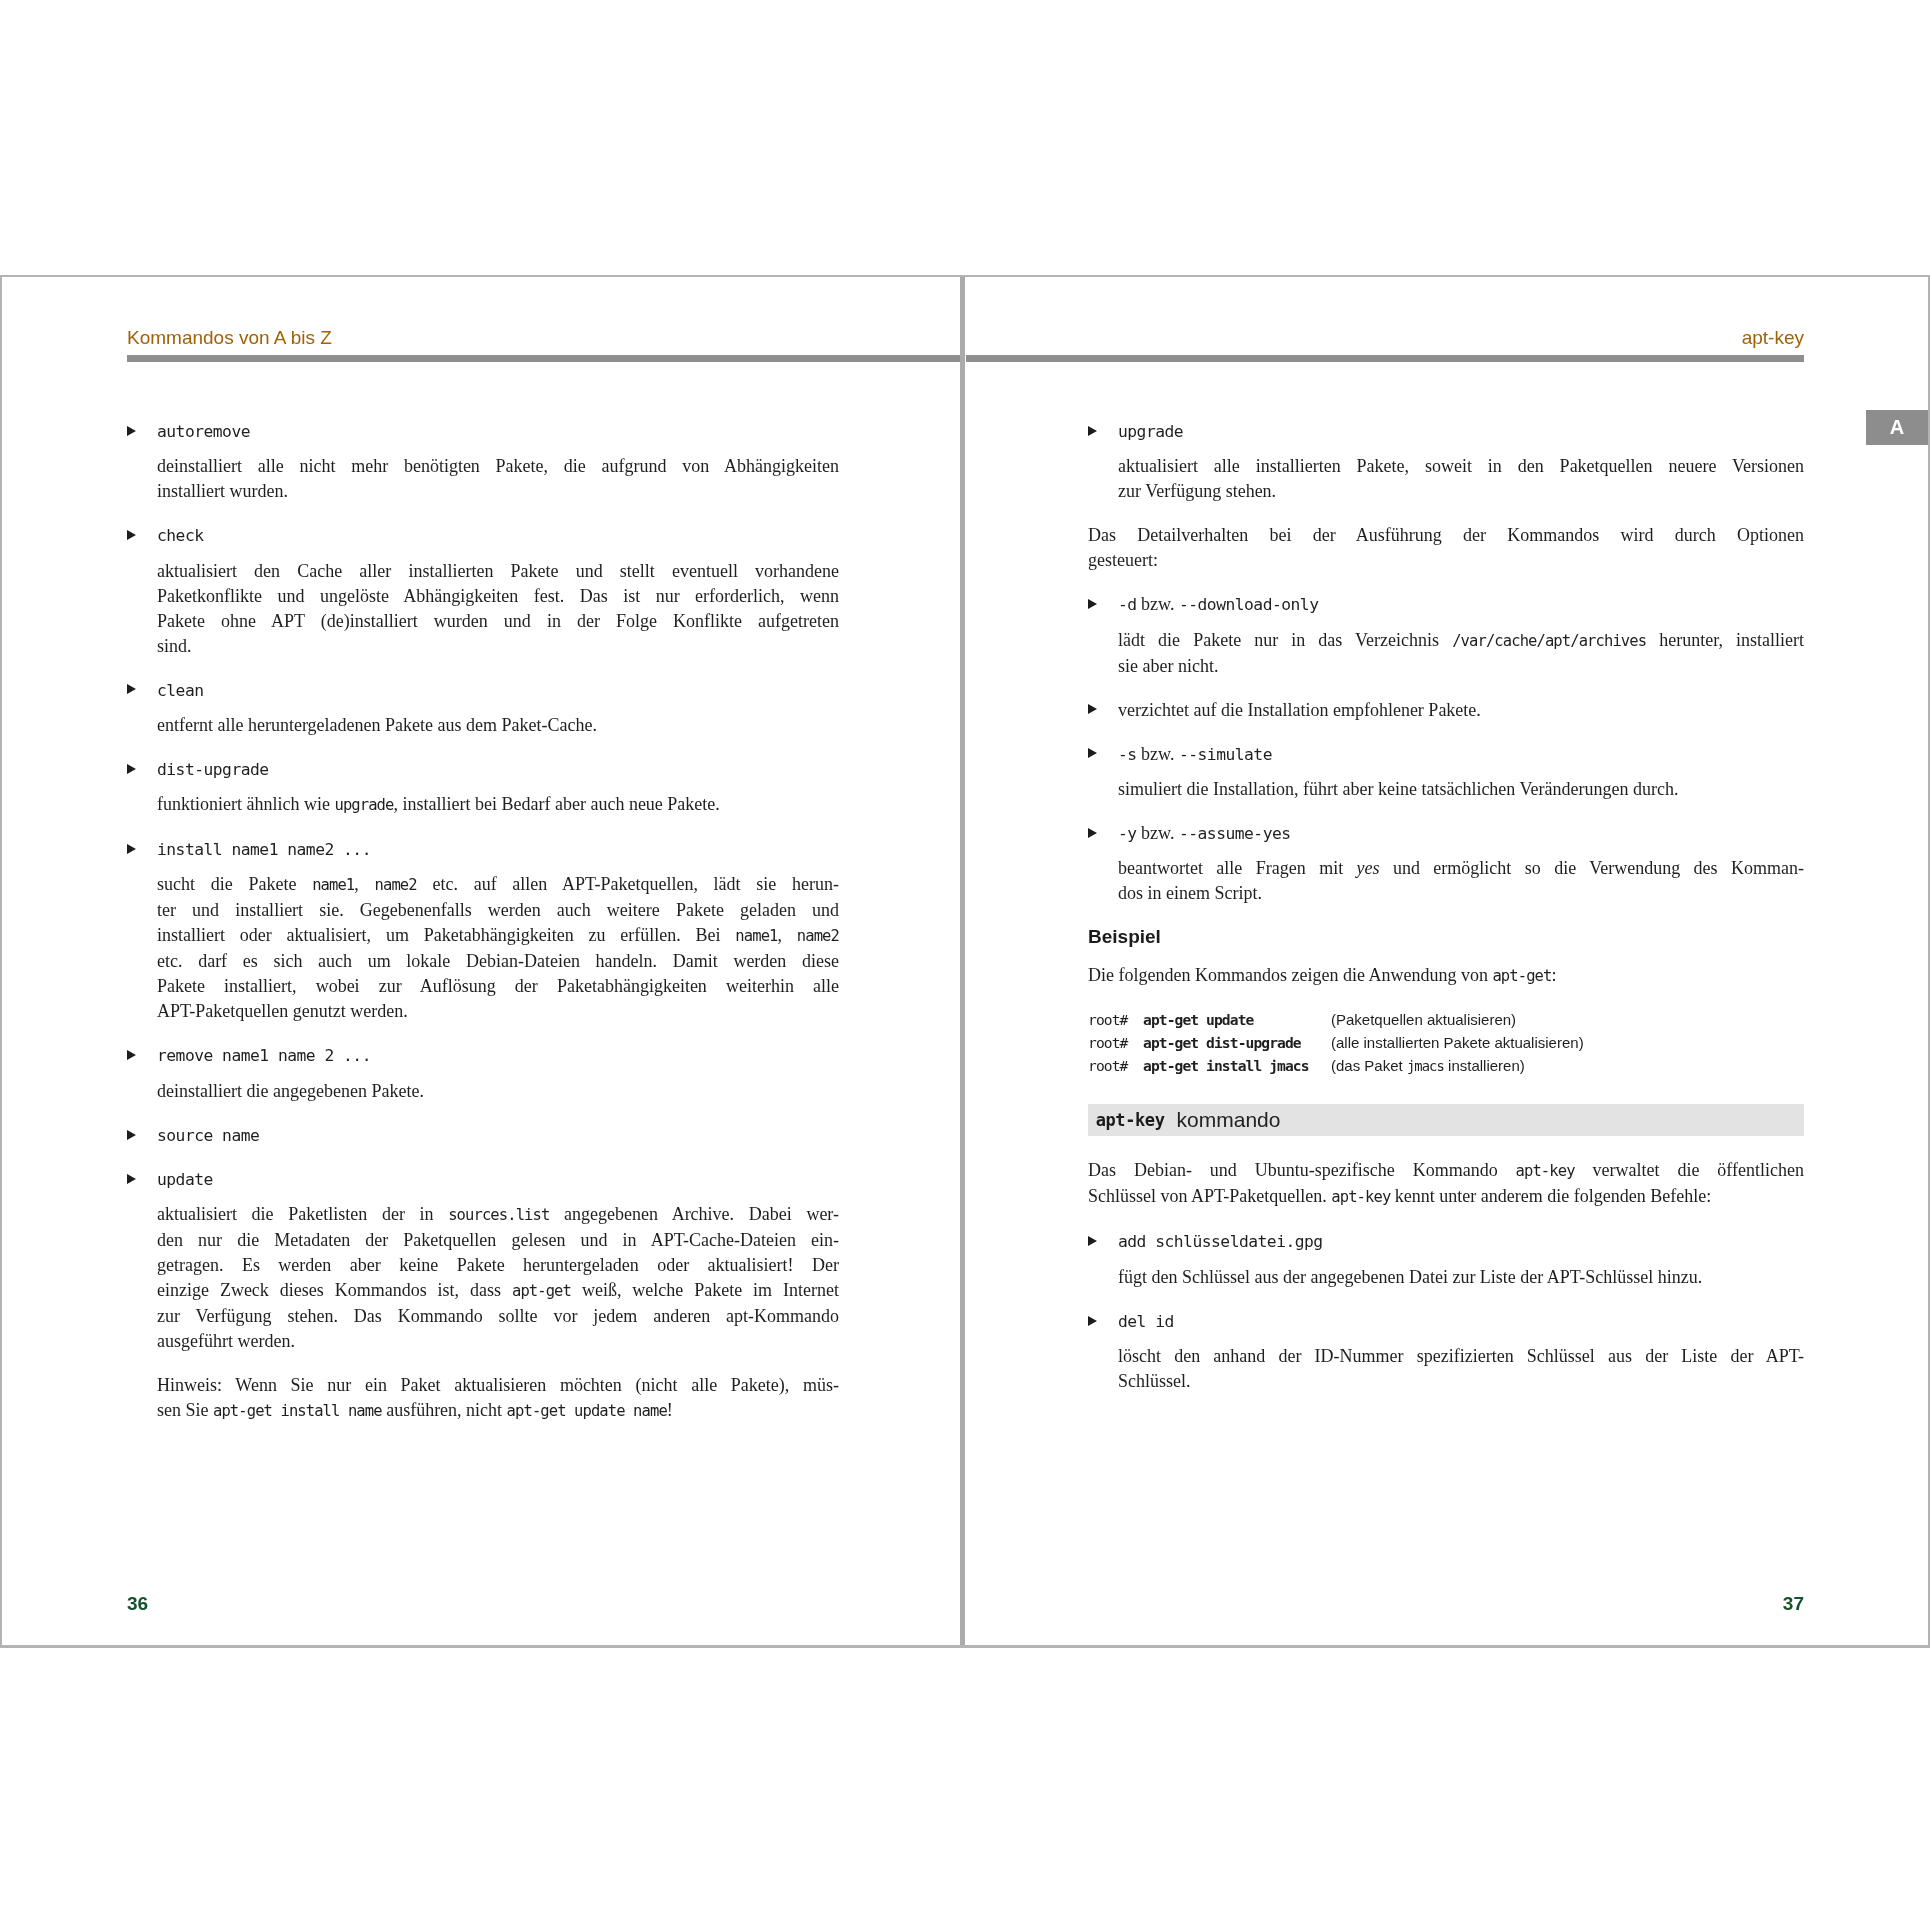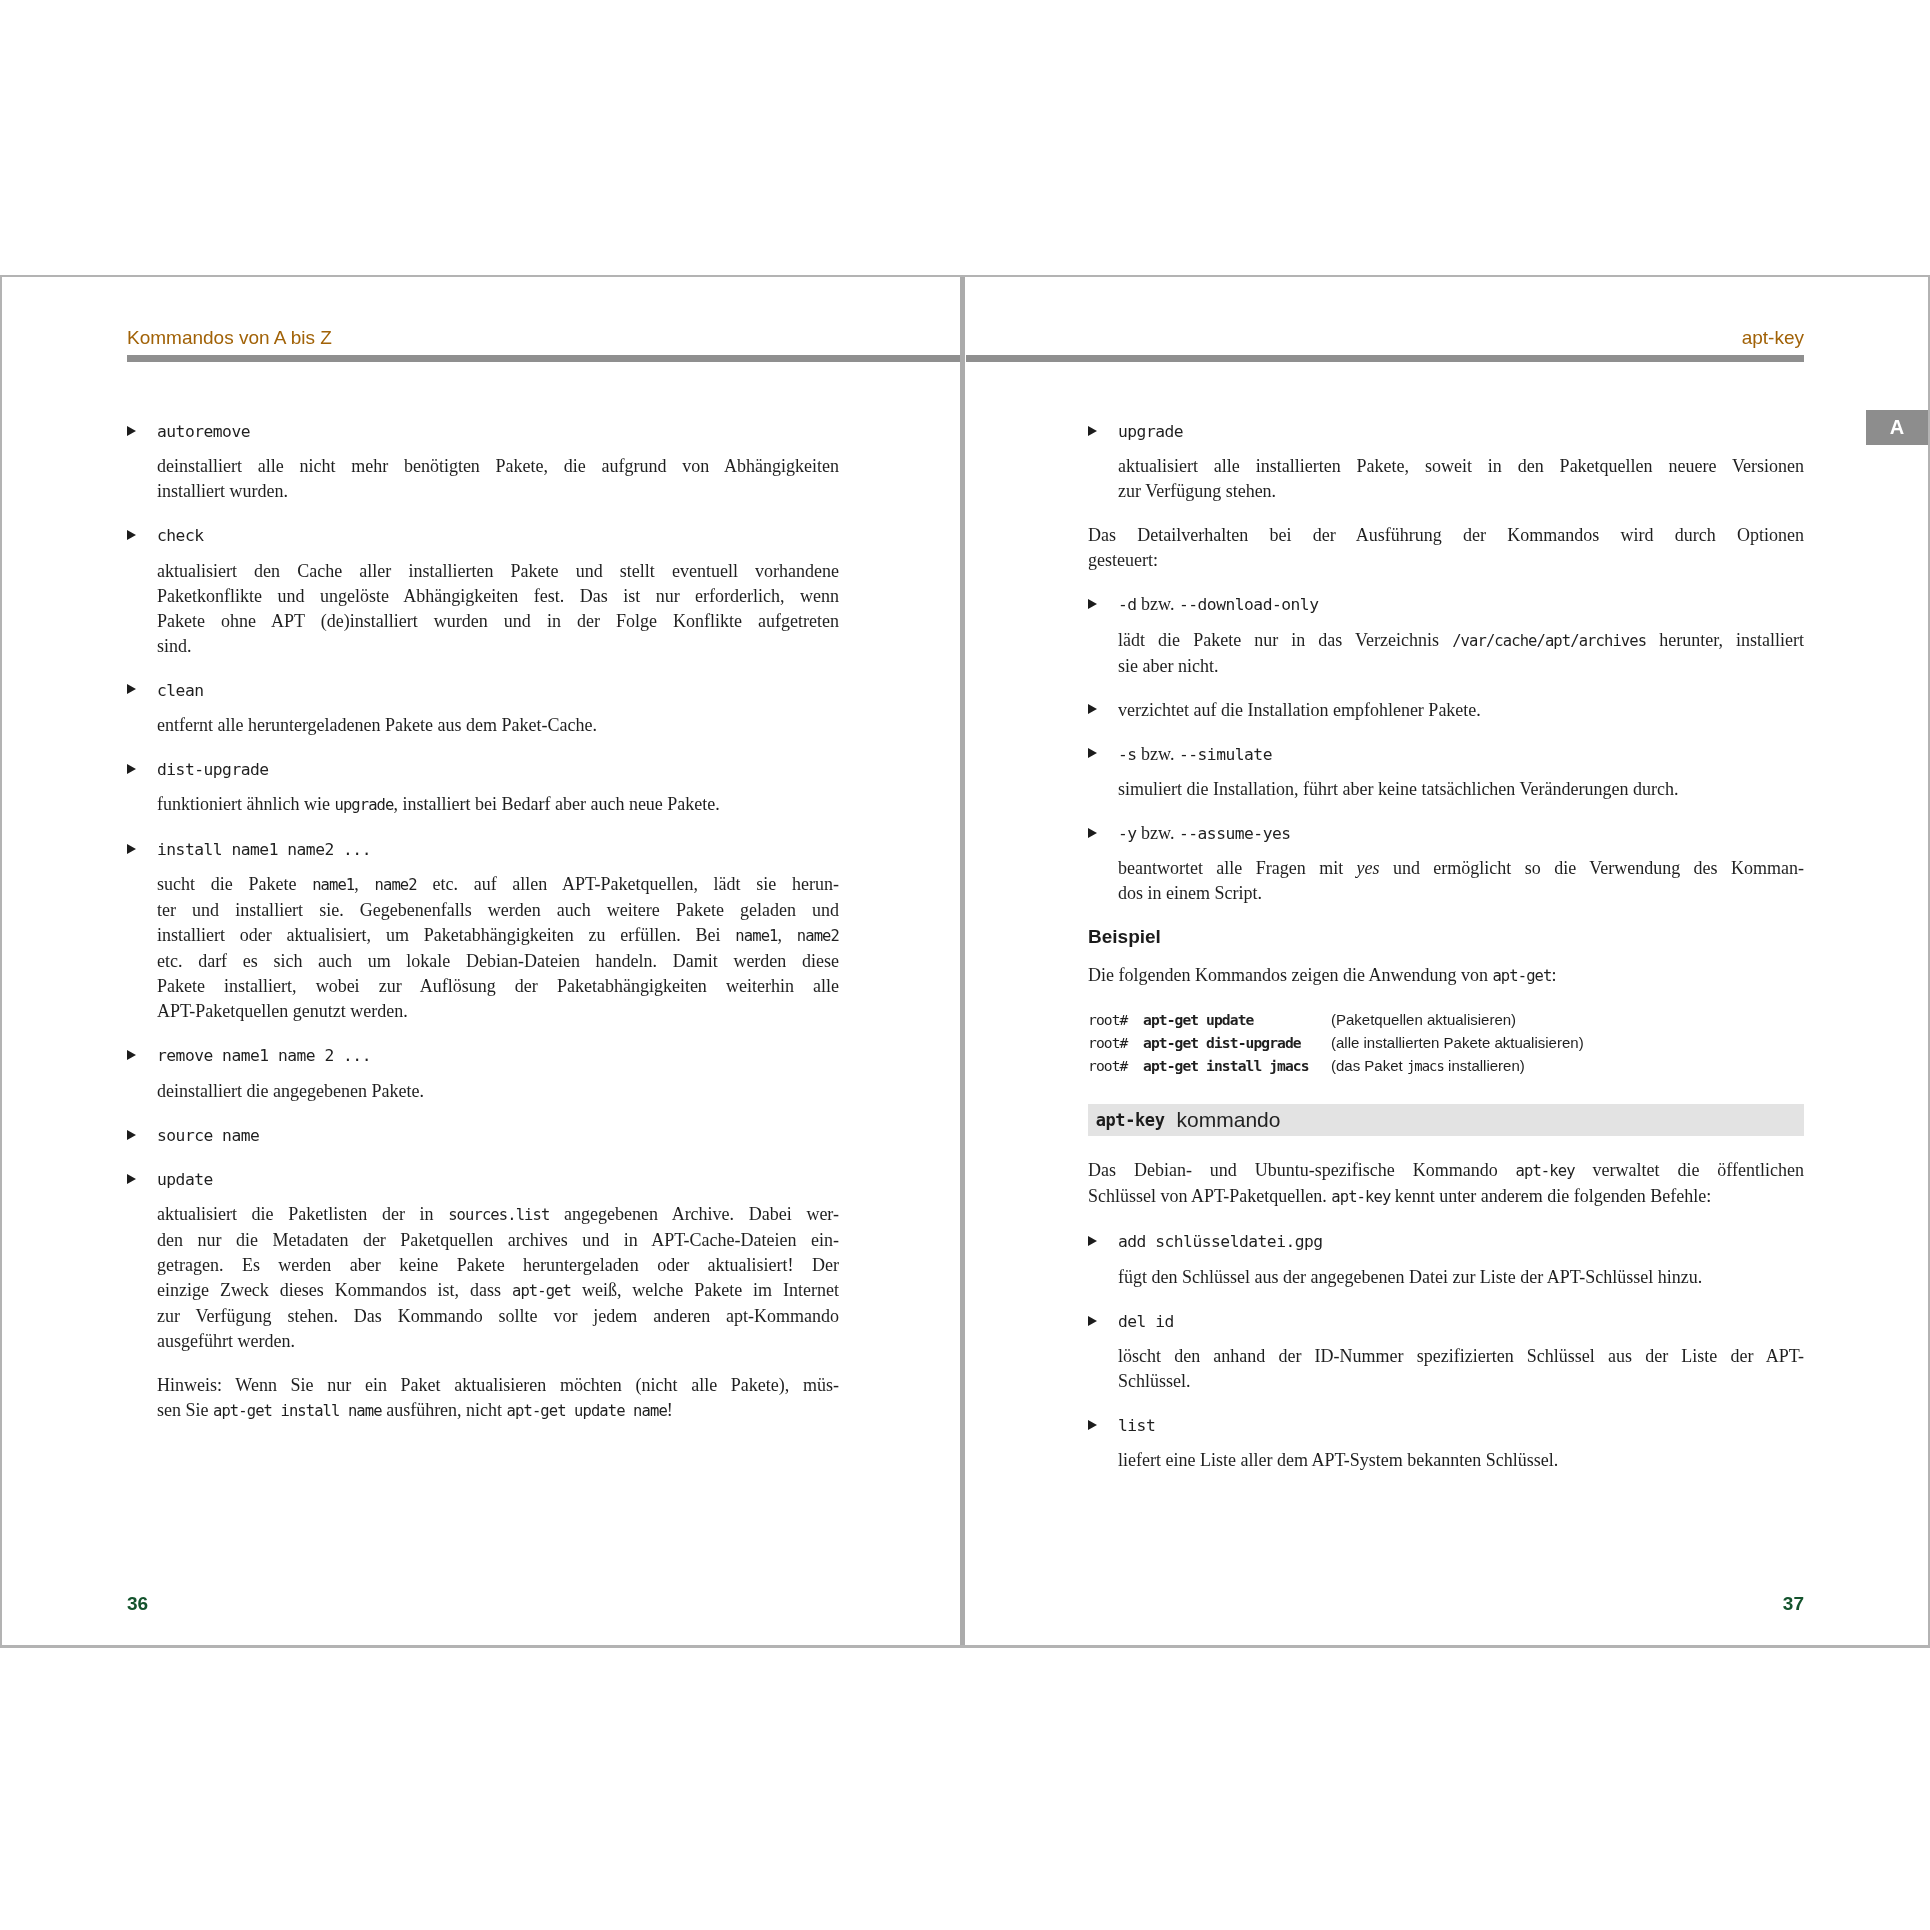--- a/index.html
+++ b/index.html
@@ -112,21 +112,21 @@
         </div>
         <div class="block bullet">
           <span class="tri"></span>
           <div class="term"><span class="m">source name</span></div>
         </div>
         <div class="block bullet">
           <span class="tri"></span>
           <div class="term"><span class="m">update</span></div>
           <div class="desc">
             <div class="line j">aktualisiert die Paketlisten der in <span class="m">sources.list</span> angegebenen Archive. Dabei wer-</div>
-            <div class="line j">den nur die Metadaten der Paketquellen archives und in APT-Cache-Dateien ein-</div>
+            <div class="line j">den nur die Metadaten der Paketquellen gelesen und in APT-Cache-Dateien ein-</div>
             <div class="line j">getragen. Es werden aber keine Pakete heruntergeladen oder aktualisiert! Der</div>
             <div class="line j">einzige Zweck dieses Kommandos ist, dass <span class="m">apt-get</span> weiß, welche Pakete im Internet</div>
             <div class="line j">zur Verfügung stehen. Das Kommando sollte vor jedem anderen apt-Kommando</div>
             <div class="line">ausgeführt werden.</div>
           </div>
         </div>
         <div class="block para indent">
           <div class="line j">Hinweis: Wenn Sie nur ein Paket aktualisieren möchten (nicht alle Pakete), müs-</div>
           <div class="line">sen Sie <span class="m">apt-get install name</span> ausführen, nicht <span class="m">apt-get update name</span>!</div>
         </div>
@@ -218,27 +218,20 @@
           </div>
         </div>
         <div class="block bullet">
           <span class="tri"></span>
           <div class="term"><span class="m">del id</span></div>
           <div class="desc">
             <div class="line j">löscht den anhand der ID-Nummer spezifizierten Schlüssel aus der Liste der APT-</div>
             <div class="line">Schlüssel.</div>
           </div>
         </div>
-        <div class="block bullet">
-          <span class="tri"></span>
-          <div class="term"><span class="m">list</span></div>
-          <div class="desc">
-            <div class="line">liefert eine Liste aller dem APT-System bekannten Schlüssel.</div>
-          </div>
-        </div>
       </div>
     <div class="pagenum">37</div>
   </div>
 
   <div class="tab">
     <span>A</span>
   </div>
 
 </div>
 

